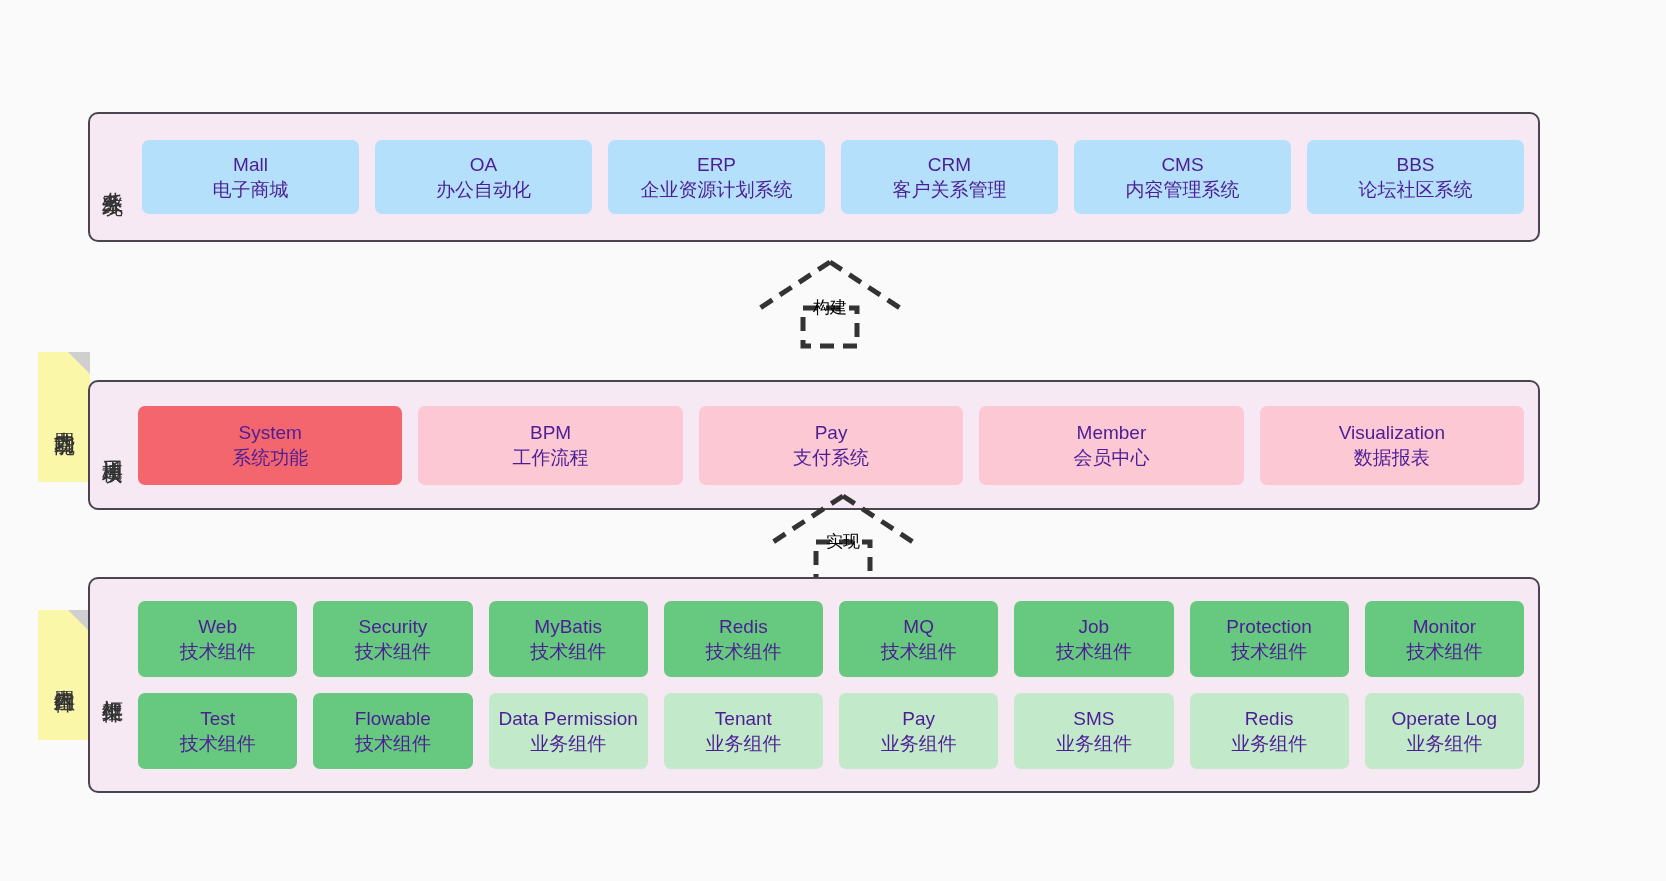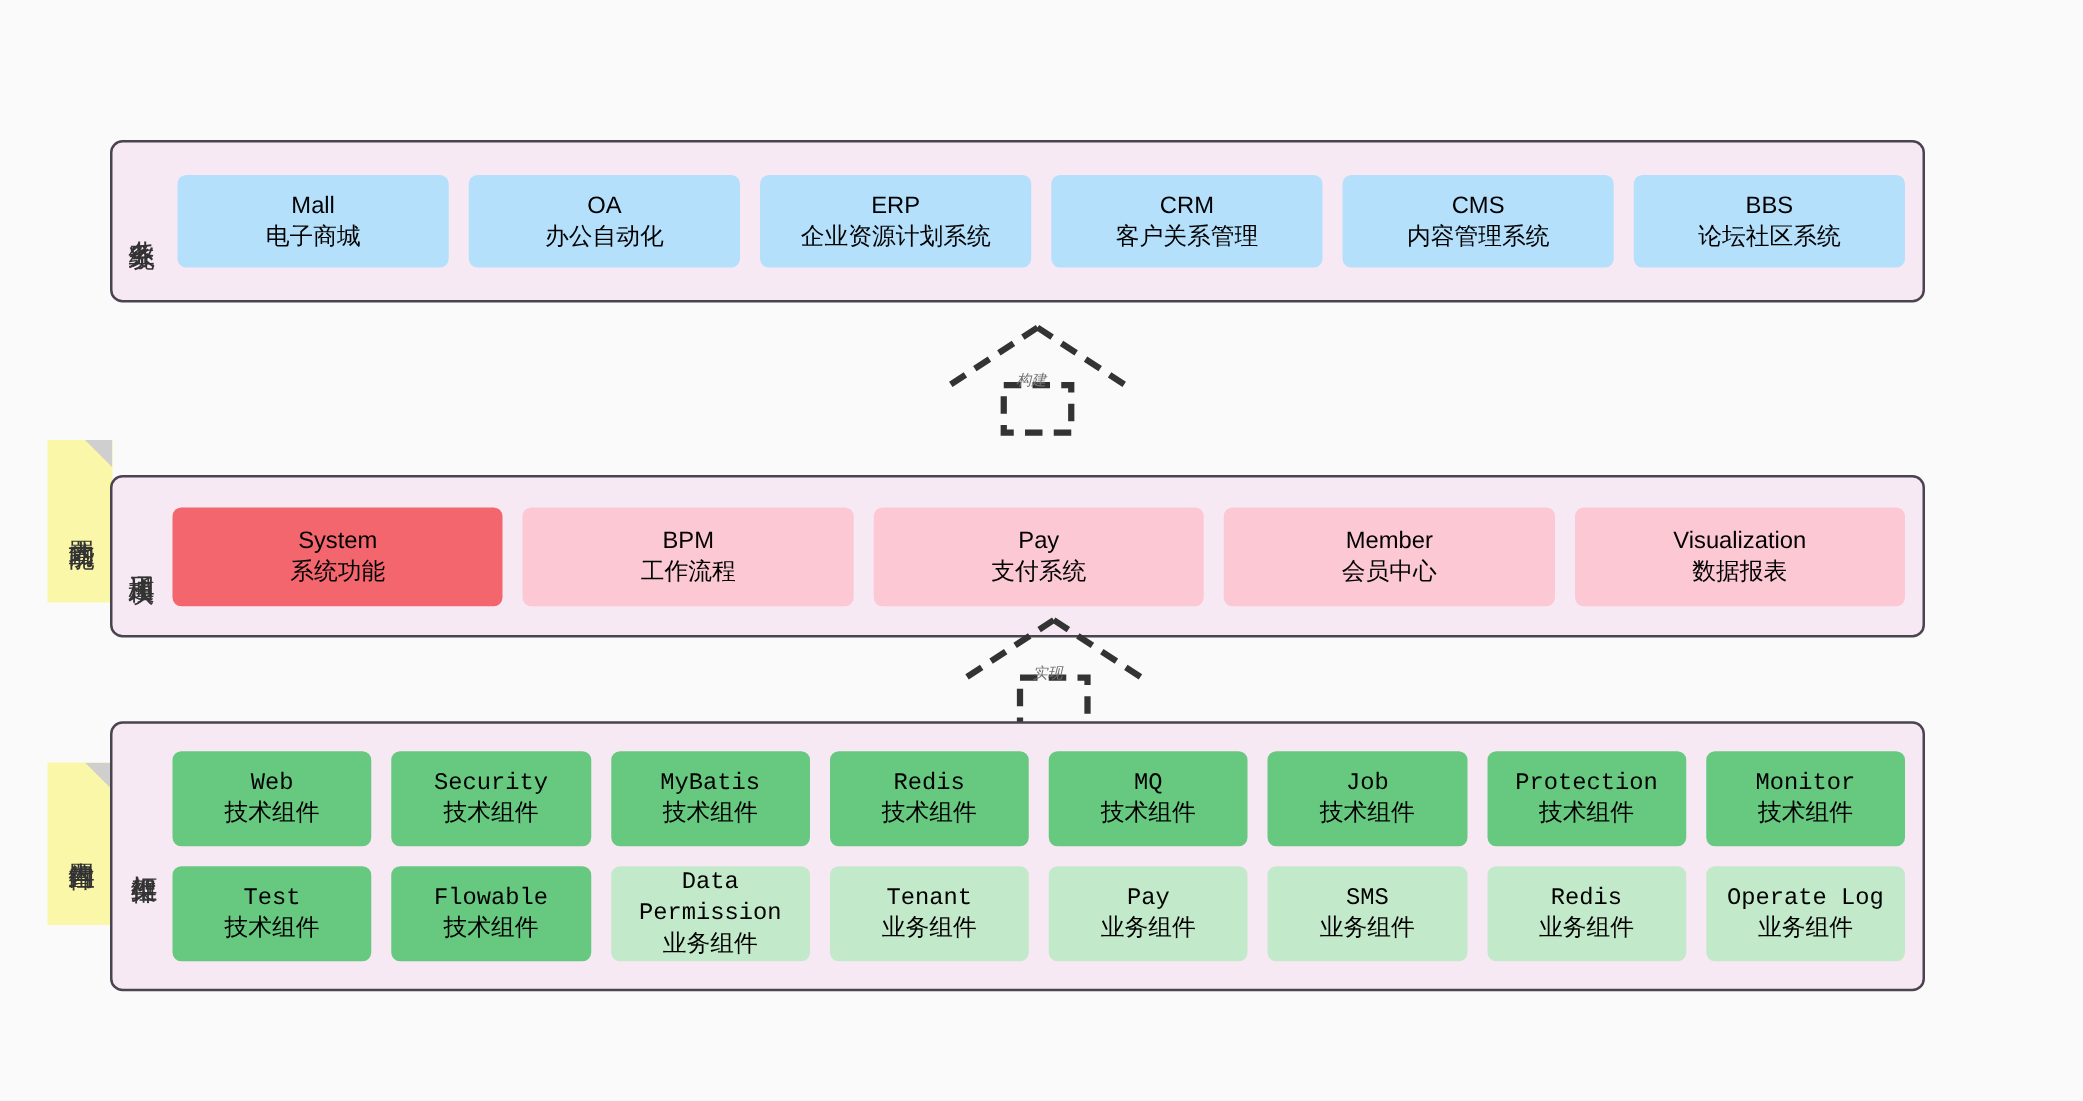--- a/index.html
+++ b/index.html
@@ -63,42 +63,42 @@
     flex: 1 1 0;
     box-sizing: border-box;
     border-radius: 7px;
     display: flex;
     flex-direction: column;
     align-items: center;
     justify-content: center;
     text-align: center;
     font-size: 19px;
     line-height: 1.34;
-    color: #000000;
+    color: #4c1d95;
     padding: 6px 4px;
   }
   .card .ttl { display: block; }
   .card .sub { display: block; }
 
   
   .c-blue       { background: #b5e0fb; }
   .c-red        { background: #f4666e; }
   .c-pink       { background: #fbc8d4; text-align: center; }
   .c-green      { background: #66c97f; }
   .c-greenlight { background: #c2e9c9; }
 
   
   #layer-business { left: 88px;  top: 112px; width: 1452px; height: 130px; }
   #layer-business .layer-body { padding-left: 8px; }
   #layer-business .card { height: 74px; }
 
   #layer-common   { left: 88px;  top: 347px; width: 1452px; height: 130px; margin-top: 33px; }
   #layer-common .card { height: 79px; }
 
-  #layer-framework{ left: 88px;  top: 577px; width: 1452px; height: 216px; font-family: Liberation Mono, monospace; }
+  #layer-framework{ left: 88px;  top: 577px; width: 1452px; height: 216px; }
   #layer-framework .card { height: 76px; }
 
   
   .note {
     position: absolute;
     box-sizing: border-box;
     background: #fbf7a8;
     color: #333333;
     font-size: 21px;
     line-height: 1.18;
@@ -121,25 +121,24 @@
     clip-path: polygon(0 0, 100% 100%, 100% 0);
   }
   #note-builtin-func { left: 38px; top: 352px; width: 52px; height: 130px; }
   #note-builtin-comp { left: 38px; top: 610px; width: 52px; height: 130px; }
 
   
   .arrow { position: absolute; }
   .arrow svg { display: block; overflow: visible; }
   .arrow-label {
     position: absolute;
-    font-size: 12px;
-    color: #737373;
+    font-size: 17px;
+    color: #000000;
     background: transparent;
     white-space: nowrap;
-    font-style: italic;
   }
   #arrow-build   { left: 755px; top: 258px; width: 150px; height: 90px; }
   #arrow-build .arrow-label   { left: 58px; top: 38px; }
   #arrow-realize { left: 768px; top: 492px; width: 150px; height: 90px; }
   #arrow-realize .arrow-label { left: 58px; top: 38px; }
 </style>
 </head>
 <body>
 
 <div class="canvas">

